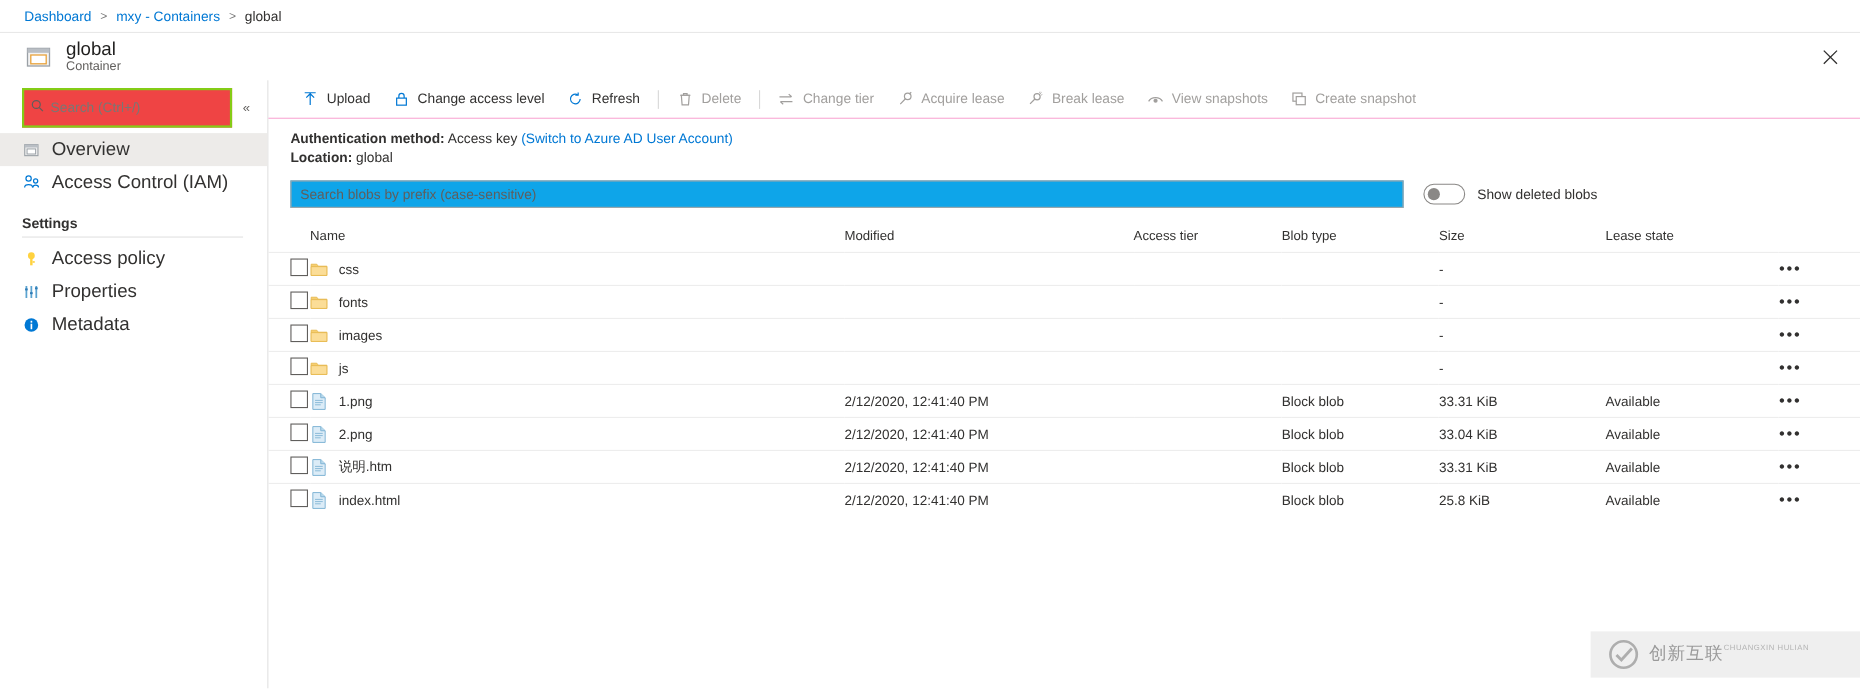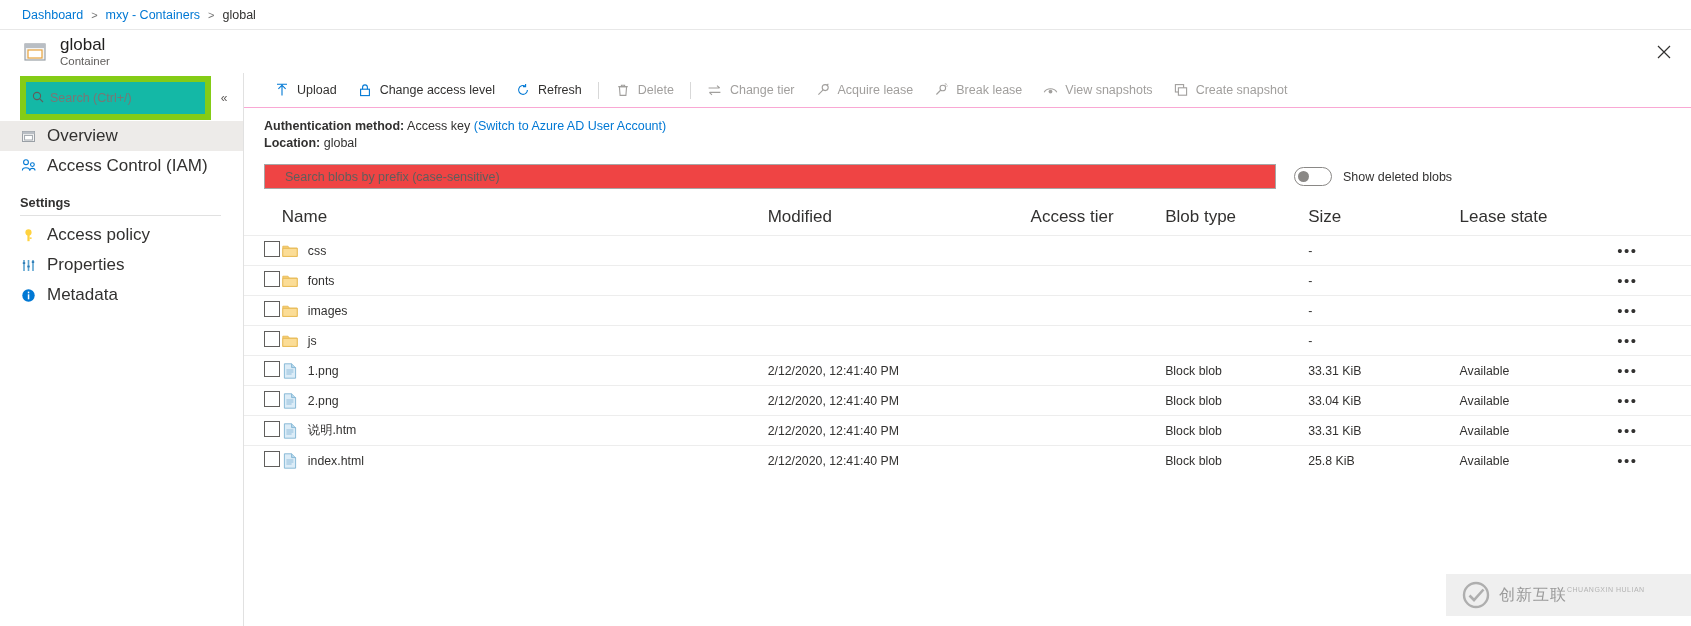--- a/index.html
+++ b/index.html
@@ -47,21 +47,21 @@
 
   
   .leftnav {
     width: 244px; flex: 0 0 244px;
     border-right: 1px solid #e1e1e1;
     padding-top: 10px;
     background: #ffffff;
   }
   .search-wrap { display: flex; align-items: center; padding: 0 8px 0 20px; height: 30px; }
   .search-box {
-    flex: 1; height: 26px; border: 6px solid #84cc16; background: #14b8a6;
+    flex: 1; height: 26px; border: 2px solid #84cc16; background: #ef4444;
     display: flex; align-items: center; padding: 16px 6px;
   }
   .search-box svg { flex: 0 0 auto; margin-right: 6px; }
   .search-box input {
     border: none; outline: none; width: 100%; font-size: 12.5px;
     font-family: "Liberation Sans", sans-serif; color: #323130; background: transparent;
   }
   .search-box input::placeholder { color: #797775; }
   .collapse-btn {
     width: 22px; height: 26px; display: flex; align-items: center; justify-content: center;
@@ -98,38 +98,38 @@
   .tb-ico { width: 16px; height: 16px; margin-right: 7px; display: flex; align-items: center; justify-content: center; flex: 0 0 auto; }
   .tb-sep { width: 1px; height: 17px; background: #d8d8d8; margin: 0 6px; }
 
   .auth-block { padding: 10px 0 0 20px; font-size: 12.5px; color: #323130; line-height: 17px; }
   .auth-block b { font-weight: bold; }
   .auth-link { color: #0078d4; cursor: pointer; }
 
   .filter-row { display: flex; align-items: center; padding: 12px 0 0 20px; }
   .prefix-input {
     width: 1012px; height: 25px; border: 1px solid #a6a6a6;
-    padding: 0 20px; font-size: 12.5px; font-family: "Liberation Sans", sans-serif;
-    color: #323130; outline: none; background: #ef4444;
+    padding: 0 8px; font-size: 12.5px; font-family: "Liberation Sans", sans-serif;
+    color: #323130; outline: none; background: #0ea5e9;
   }
   .prefix-input::placeholder { color: #605e5c; }
 
   .toggle-wrap { display: flex; align-items: center; margin-left: 18px; }
   .toggle {
     width: 38px; height: 19px; border-radius: 10px;
     border: 1px solid #8a8886; background: #fff;
     display: flex; align-items: center; cursor: pointer; padding: 0 3px;
   }
   .toggle .knob { width: 11px; height: 11px; border-radius: 50%; background: #8a8886; }
   .toggle-label { margin-left: 11px; font-size: 12.5px; color: #323130; }
 
   
   table.blobs { width: 100%; border-collapse: collapse; margin-top: 18px; table-layout: fixed; }
   table.blobs th {
-    text-align: left; font-size: 17px; font-weight: normal; color: #323130;
+    text-align: left; font-size: 12px; font-weight: normal; color: #323130;
     padding: 0 0 8px 0; vertical-align: bottom;
   }
   table.blobs td {
     font-size: 12.3px; color: #323130; height: 30px;
     border-top: 1px solid #ededed; vertical-align: middle;
   }
   .col-chk   { width: 36px; padding-left: 20px !important; }
   .col-name  { width: 462px; }
   .col-mod   { width: 250px; }
   .col-tier  { width: 128px; }

